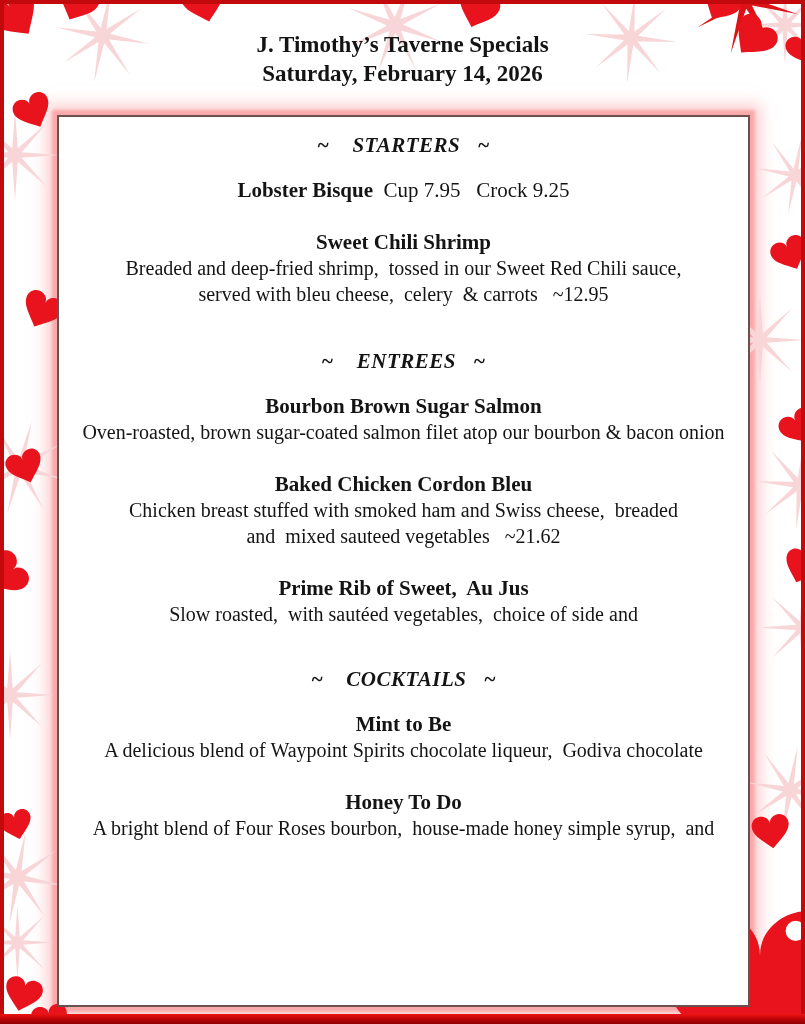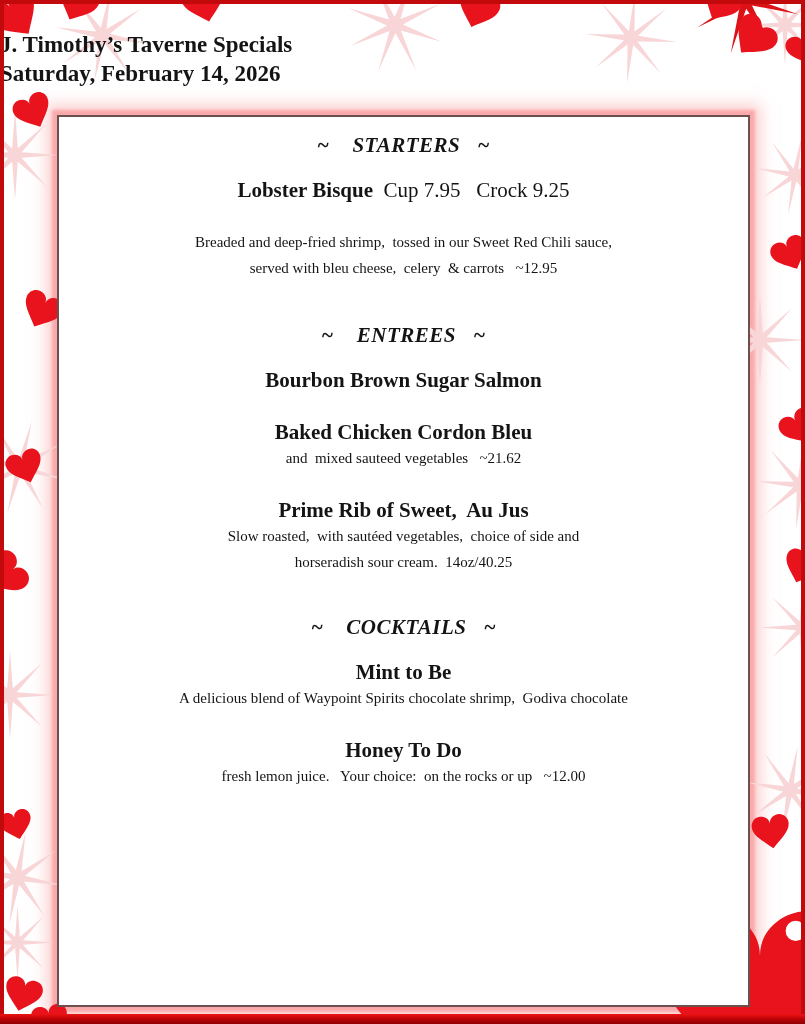--- a/index.html
+++ b/index.html
@@ -30,33 +30,33 @@
     box-shadow:0 0 3px 5px var(--glow-pink), 0 0 14px 11px rgba(250,169,171,.55);
   }
   .menu-box{
     position:absolute;left:57px;top:115px;width:693px;height:892px;z-index:2;
     background:#fff;border:2px solid var(--box-border);
     text-align:center;overflow:hidden;
   }
   
   .page-header{
     position:absolute;top:30px;left:0;width:100%;z-index:2;
-    font-weight:bold;font-size:23px;line-height:29px;
+    text-align:center;font-weight:bold;font-size:23px;line-height:29px;
   }
   
   .section-heading{
     font-size:21px;font-weight:bold;font-style:italic;
     letter-spacing:.5px;margin:42px 0 20px;white-space:pre;line-height:24px;
   }
   .section-heading.first{margin-top:16px}
   .section-heading.extra-gap{margin-top:40px}
   .menu-item + .menu-item{margin-top:26px}
   .item-name{font-size:21px;font-weight:bold;line-height:26px;white-space:pre}
   .item-name .tail{font-weight:normal}
-  .item-line{font-size:15px;line-height:26px;white-space:pre}
+  .item-line{font-size:20px;line-height:26px;white-space:pre}
   
   .frame{
     position:absolute;inset:0;z-index:10;pointer-events:none;
     border:4px solid var(--frame-red);
   }
   .frame-bottom{
     position:absolute;left:0;right:0;bottom:0;height:10px;z-index:10;pointer-events:none;
     background:linear-gradient(180deg,#ee1414 0%,#c00408 45%,#8f0004 100%);
   }
 </style>
@@ -184,49 +184,51 @@
 </div>
 
 <div class="menu-box">
 
   <section>
     <h2 class="section-heading first">~    STARTERS   ~</h2>
     <div class="menu-item">
       <div class="item-name"><span>Lobster Bisque</span><span class="tail">  Cup 7.95   Crock 9.25</span></div>
     </div>
     <div class="menu-item">
+      <div class="item-name"><span>Sweet Chili Shrimp</span></div>
       <div class="item-line">Breaded and deep-fried shrimp,  tossed in our Sweet Red Chili sauce,</div>
       <div class="item-line">served with bleu cheese,  celery  &amp; carrots   ~12.95</div>
     </div>
   </section>
 
   <section>
     <h2 class="section-heading">~    ENTREES   ~</h2>
     <div class="menu-item">
       <div class="item-name"><span>Bourbon Brown Sugar Salmon</span></div>
+      <div class="item-line">Oven-roasted, brown sugar-coated salmon filet atop our bourbon &amp; bacon onion</div>
     </div>
     <div class="menu-item">
       <div class="item-name"><span>Baked Chicken Cordon Bleu</span></div>
+      <div class="item-line">Chicken breast stuffed with smoked ham and Swiss cheese,  breaded</div>
       <div class="item-line">and  mixed sauteed vegetables   ~21.62</div>
     </div>
     <div class="menu-item">
       <div class="item-name"><span>Prime Rib of Sweet,  Au Jus</span></div>
       <div class="item-line">Slow roasted,  with sautéed vegetables,  choice of side and</div>
-      <div class="item-line">horseradish sour cream.  14oz/40.25</div>
     </div>
   </section>
 
   <section>
     <h2 class="section-heading extra-gap">~    COCKTAILS   ~</h2>
     <div class="menu-item">
       <div class="item-name"><span>Mint to Be</span></div>
-      <div class="item-line">A delicious blend of Waypoint Spirits chocolate shrimp,  Godiva chocolate</div>
+      <div class="item-line">A delicious blend of Waypoint Spirits chocolate liqueur,  Godiva chocolate</div>
     </div>
     <div class="menu-item">
       <div class="item-name"><span>Honey To Do</span></div>
-      <div class="item-line">fresh lemon juice.   Your choice:  on the rocks or up   ~12.00</div>
+      <div class="item-line">A bright blend of Four Roses bourbon,  house-made honey simple syrup,  and</div>
     </div>
   </section>
 
 </div>
 
 <div class="frame"></div>
 <div class="frame-bottom"></div>
 
 </body></html>

